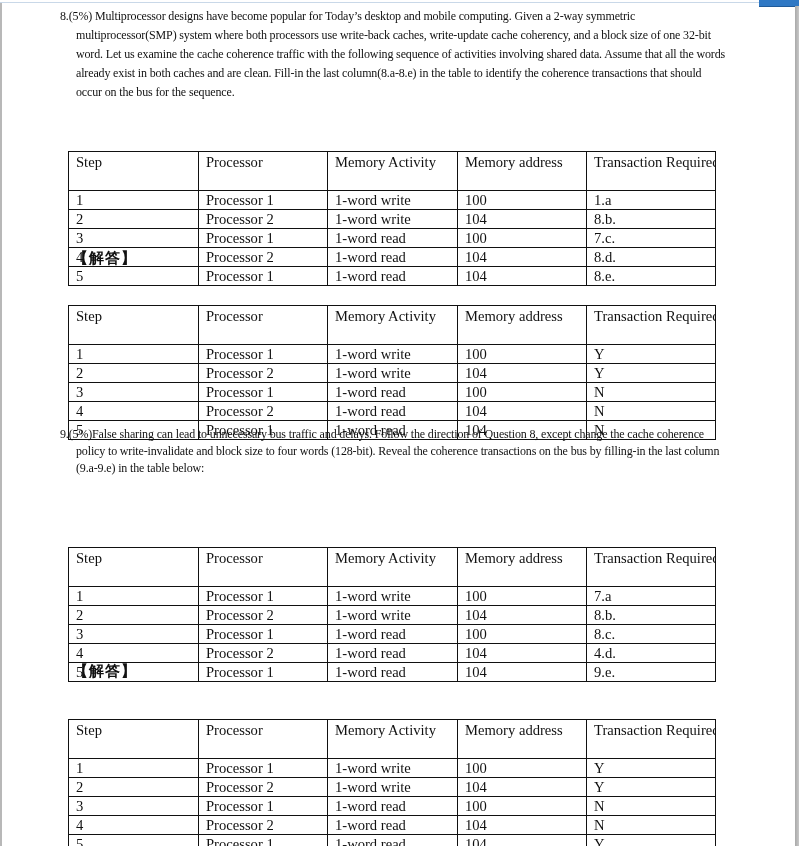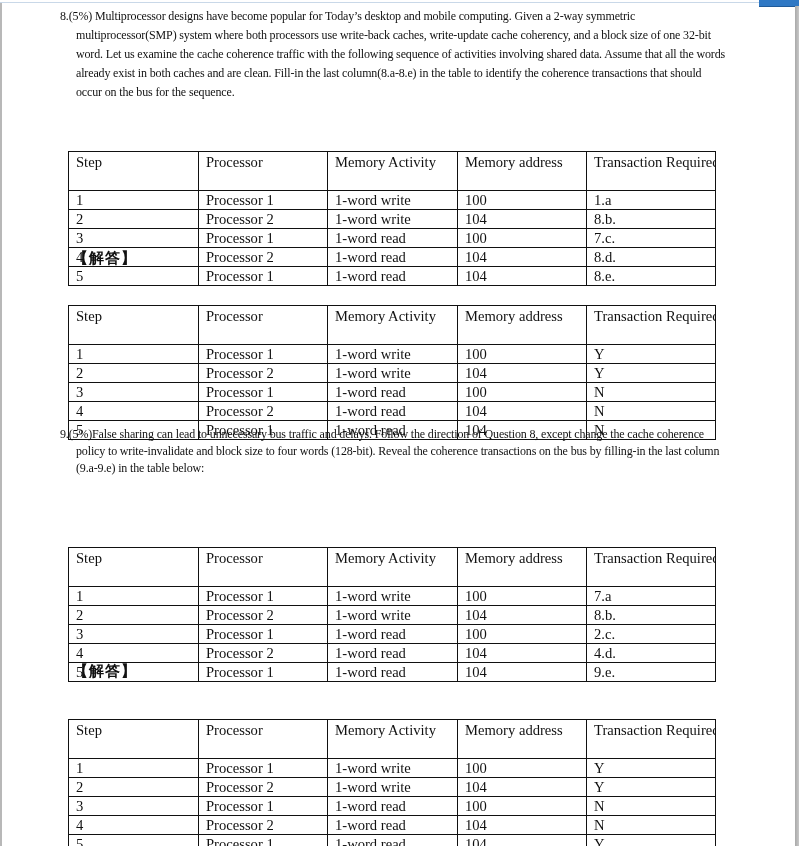--- a/index.html
+++ b/index.html
@@ -208,21 +208,21 @@
         <td>Processor 2</td>
         <td>1-word write</td>
         <td>104</td>
         <td>8.b.</td>
       </tr>
       <tr>
         <td>3</td>
         <td>Processor 1</td>
         <td>1-word read</td>
         <td>100</td>
-        <td>2.c.</td>
+        <td>8.c.</td>
       </tr>
       <tr>
         <td>4</td>
         <td>Processor 2</td>
         <td>1-word read</td>
         <td>104</td>
         <td>4.d.</td>
       </tr>
       <tr>
         <td>5</td>

